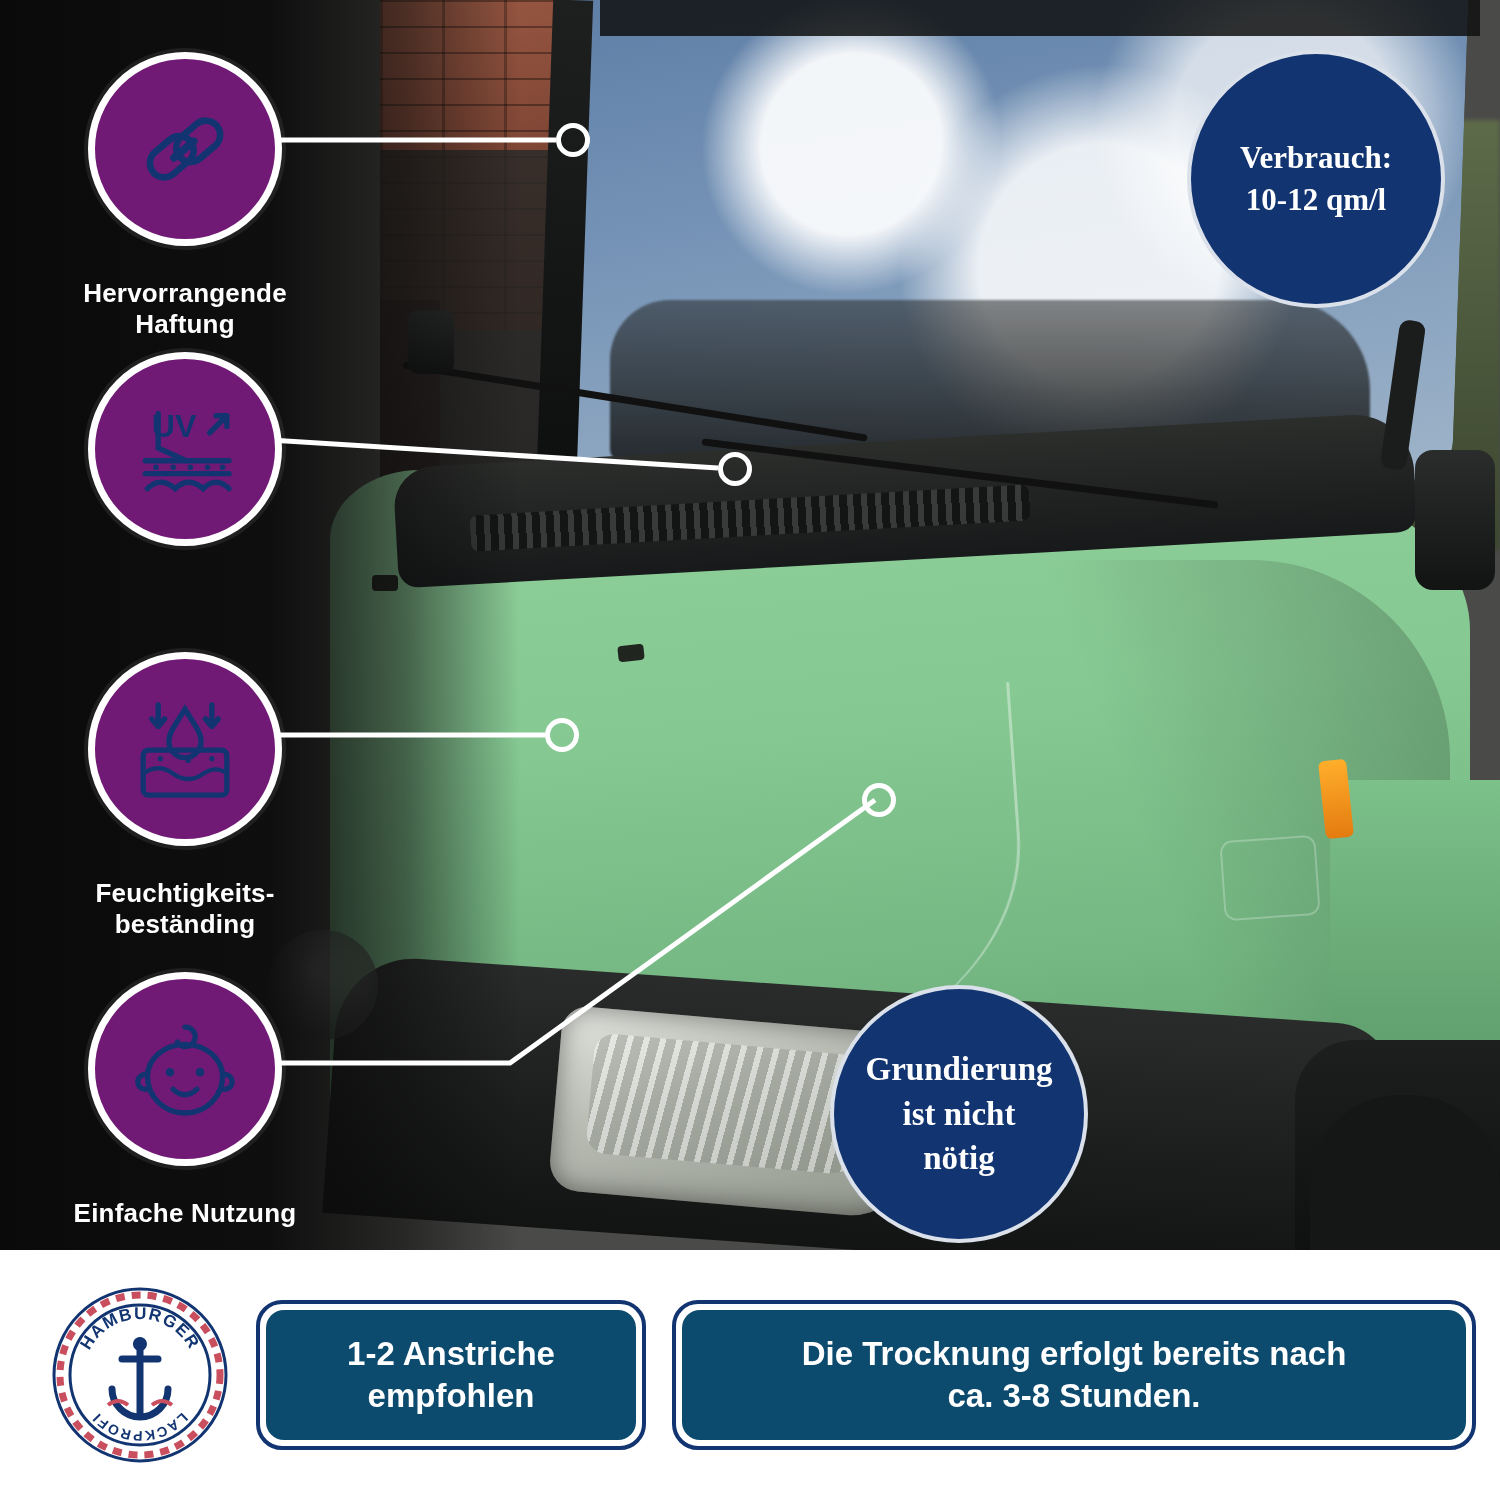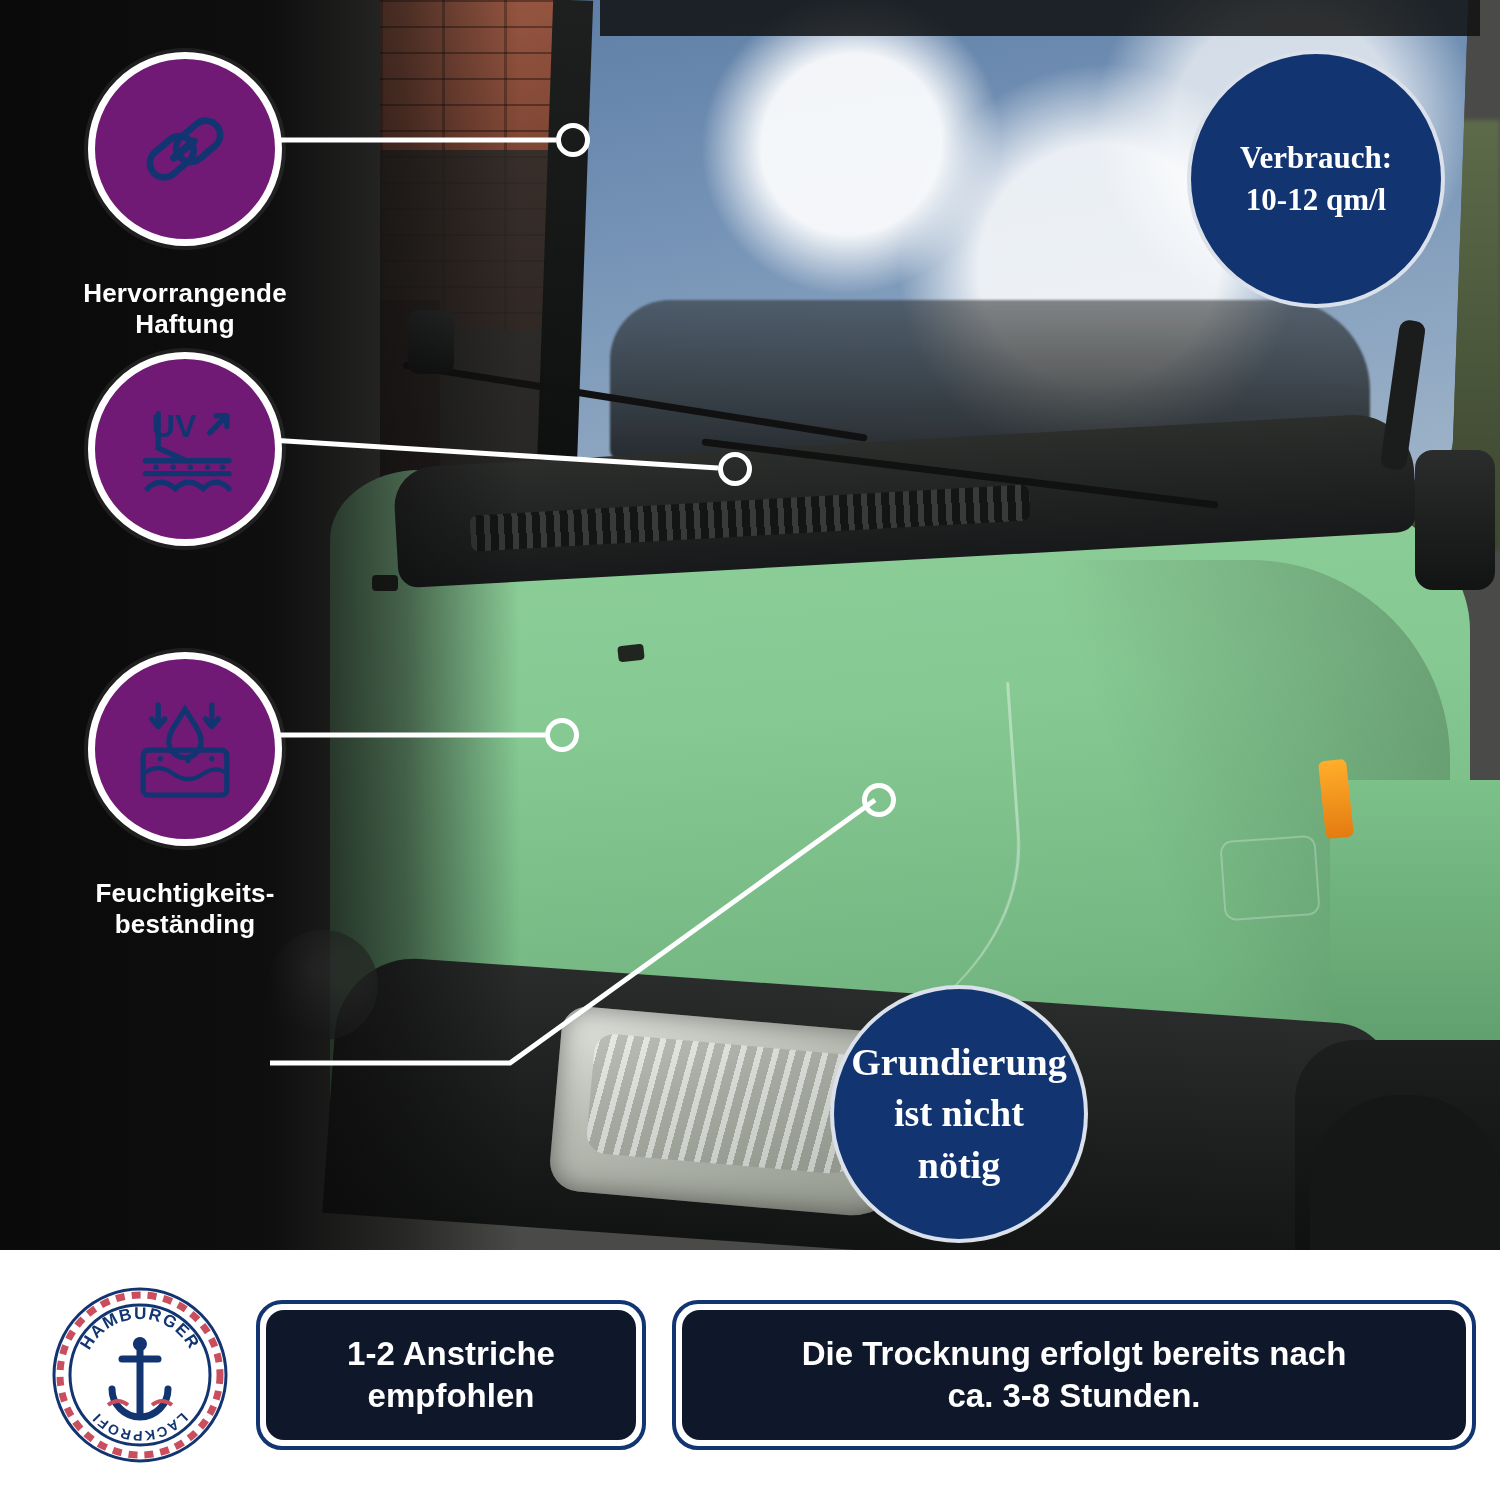--- a/index.html
+++ b/index.html
@@ -336,21 +336,21 @@
     font-family: Liberation Serif, serif;
   }
   #circle-consumption {
     right: 55px; top: 50px;
     width: 250px; height: 250px;
     font-size: 31px;
   }
   #circle-primer {
     left: 830px; top: 985px;
     width: 250px; height: 250px;
-    font-size: 38px;
+    font-size: 33px;
   }
 
   
   .bottom {
     position: absolute;
     left: 0; bottom: 0;
     width: 1500px; height: 250px;
     background: #fff;
     display: flex;
     align-items: center;
@@ -364,21 +364,21 @@
     margin-left: 26px;
   }
   .pill-outer {
     border: 4px solid #123572;
     border-radius: 26px;
     padding: 6px;
     box-sizing: border-box;
     height: 150px;
   }
   .pill-inner {
-    background: #0f172a;
+    background: #0c4a6e;
     color: #fff;
     border-radius: 18px;
     width: 100%;
     height: 100%;
     display: flex;
     align-items: center;
     justify-content: center;
     text-align: center;
     font-weight: 700;
     line-height: 1.28;
@@ -482,20 +482,34 @@
           <rect x="16" y="56" width="78" height="42" rx="5"></rect>
           <path d="M16 78 Q30 68 44 78 Q58 88 72 78 Q84 70 94 78" stroke-width="4"></path>
           <circle cx="32" cy="64" r="2.4" fill="#123572" stroke="none"></circle>
           <circle cx="58" cy="66" r="2.4" fill="#123572" stroke="none"></circle>
           <circle cx="80" cy="64" r="2.4" fill="#123572" stroke="none"></circle>
         </svg>
       </div>
       <div class="label">Feuchtigkeits-<br>beständing</div>
     </div>
 
+    <div class="feature" id="f3">
+      <div class="badge">
+        <svg width="118" height="118" viewBox="0 0 110 110" fill="none" stroke="#123572" stroke-width="5" stroke-linecap="round">
+          <path d="M55 16 a9 9 0 1 1 -7 14"></path>
+          <path d="M20 62 a35 30 0 0 1 70 0 a35 34 0 0 1 -70 0 z"></path>
+          <circle cx="41" cy="58" r="4" fill="#123572" stroke="none"></circle>
+          <circle cx="69" cy="58" r="4" fill="#123572" stroke="none"></circle>
+          <path d="M44 74 q11 10 22 0" stroke-width="5"></path>
+          <path d="M18 60 a7 7 0 0 0 0 14" stroke-width="5"></path>
+          <path d="M92 60 a7 7 0 0 1 0 14" stroke-width="5"></path>
+        </svg>
+      </div>
+      <div class="label">Einfache Nutzung</div>
+    </div>
 
   </div>
 
   <div class="blue-circle" id="circle-consumption">Verbrauch:<br>10-12 qm/l</div>
   <div class="blue-circle" id="circle-primer">Grundierung<br>ist nicht<br>nötig</div>
 
   <div class="bottom">
 
     <div class="logo">
       <svg viewBox="0 0 180 180" width="180" height="180">

